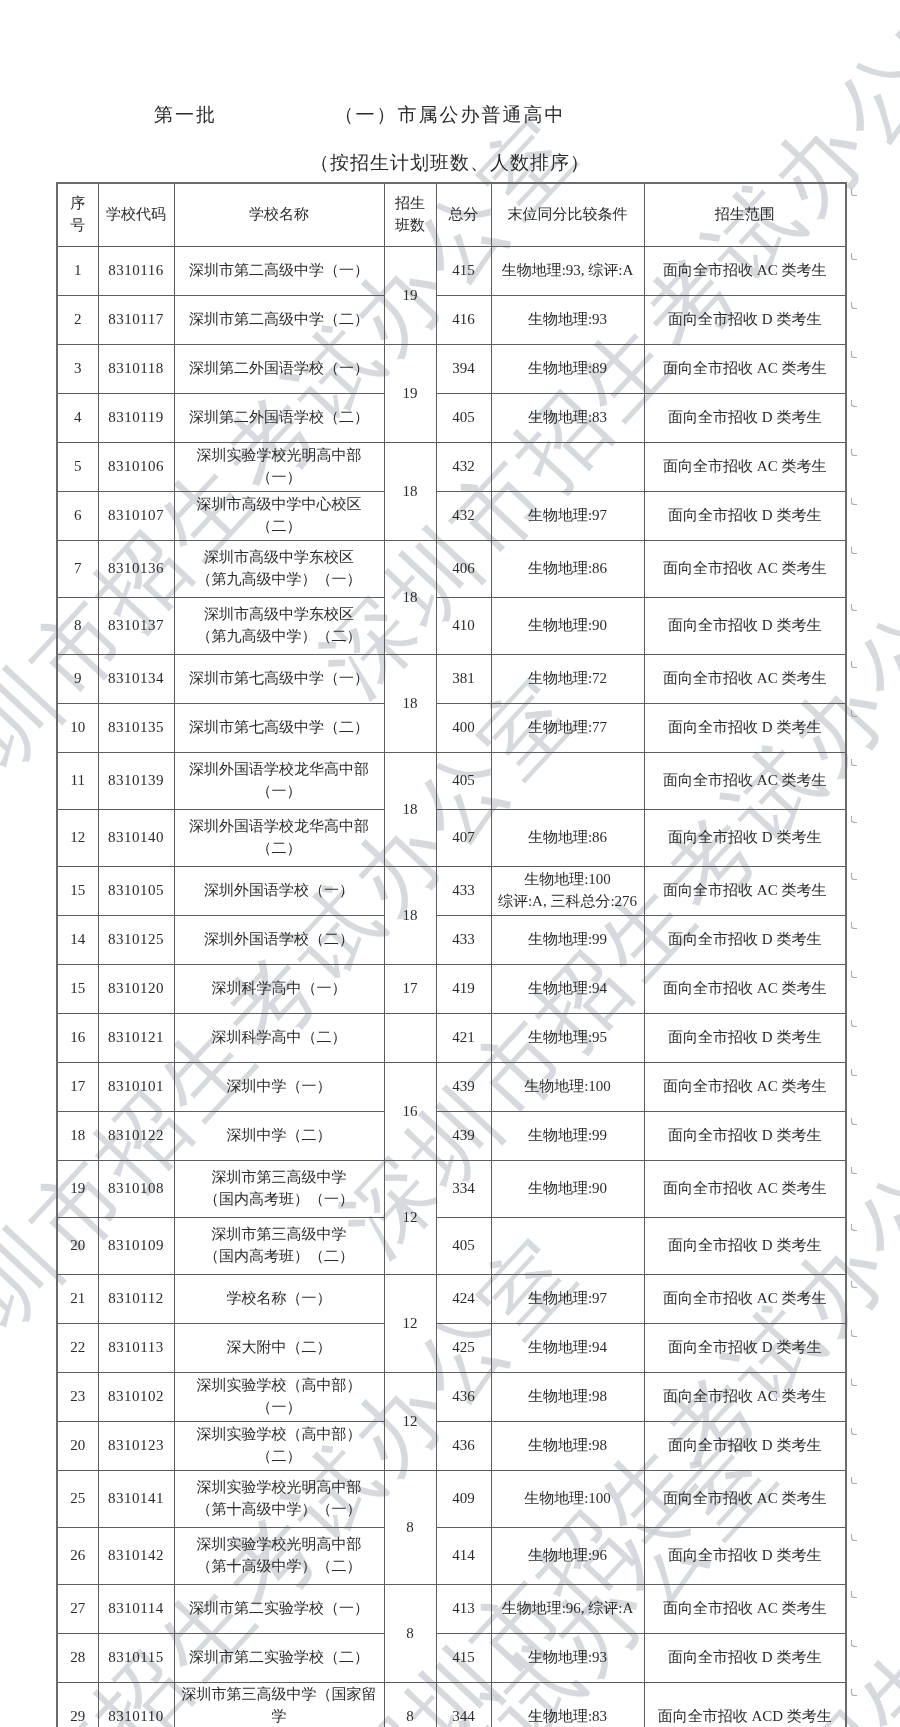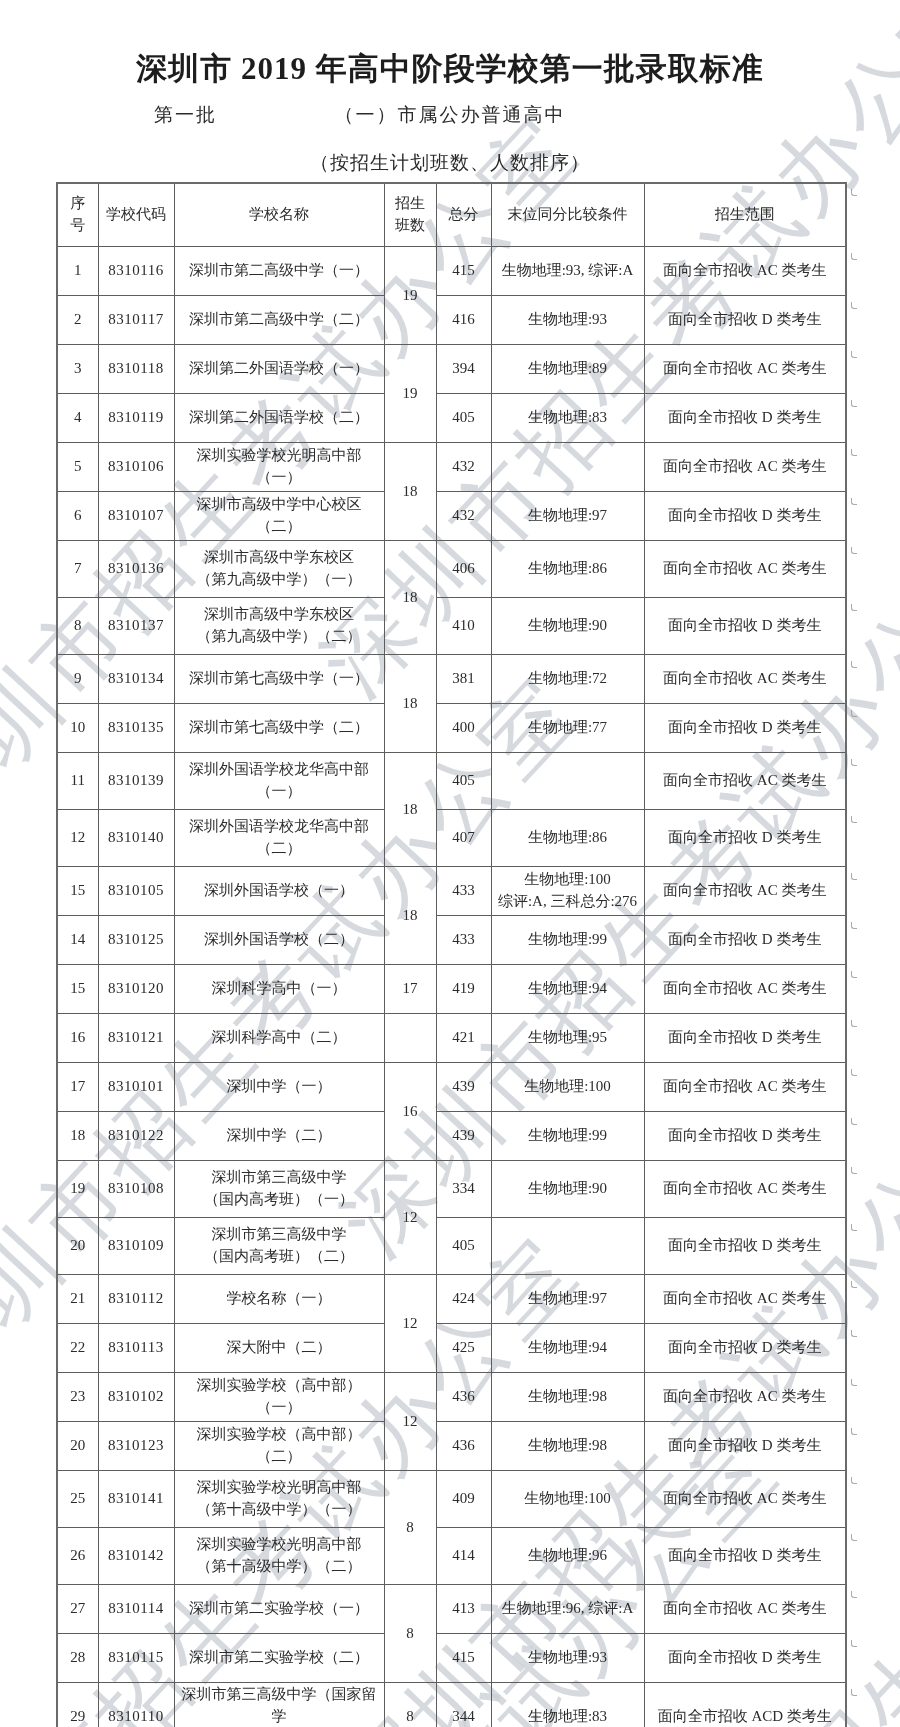--- a/index.html
+++ b/index.html
@@ -67,21 +67,20 @@
     <span class="wm wm1">深圳市招生考试办公室</span>
     <span class="wm wm2">深圳市招生考试办公室</span>
     <span class="wm wm3">深圳市招生考试办公室</span>
     <span class="wm wm4">深圳市招生考试办公室</span>
     <span class="wm wm5">深圳市招生考试办公室</span>
     <span class="wm wm6">深圳市招生考试办公室</span>
     <span class="wm wm7">深圳市招生考试办公室</span>
     <span class="wm wm8">深圳市招生考试办公室</span>
   </div>
 
-  <h1 class="title">深圳市 2019 年高中阶段学校第一批录取标准</h1>
 
   <div class="subtitle-row">
     <span class="batch">第一批</span>
     <span class="section">（一）市属公办普通高中</span>
   </div>
 
   <div class="sort-note">（按招生计划班数、人数排序）</div>
 
   <table class="grid">
     <colgroup>

